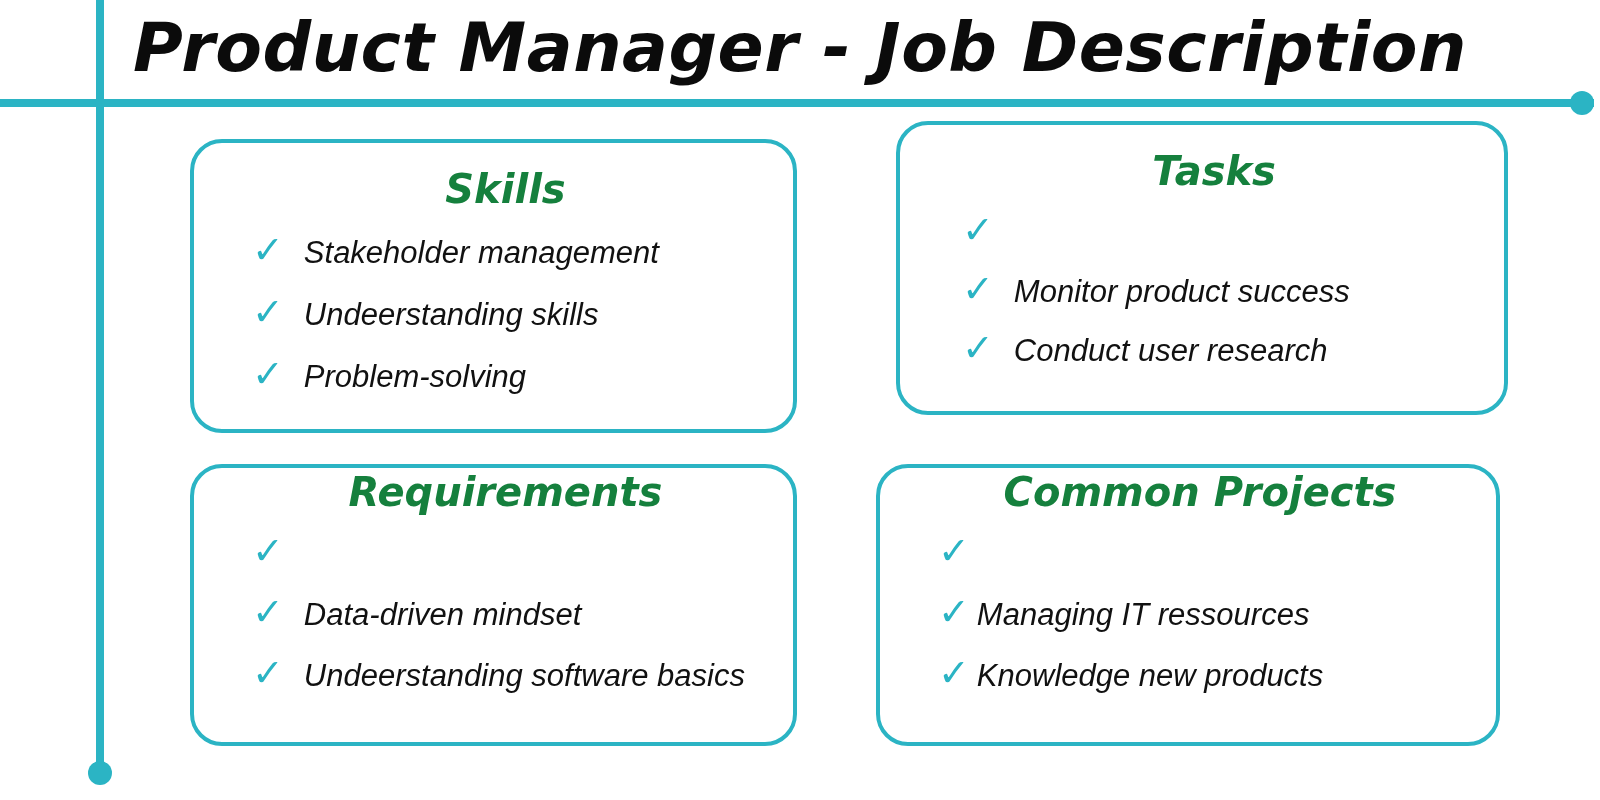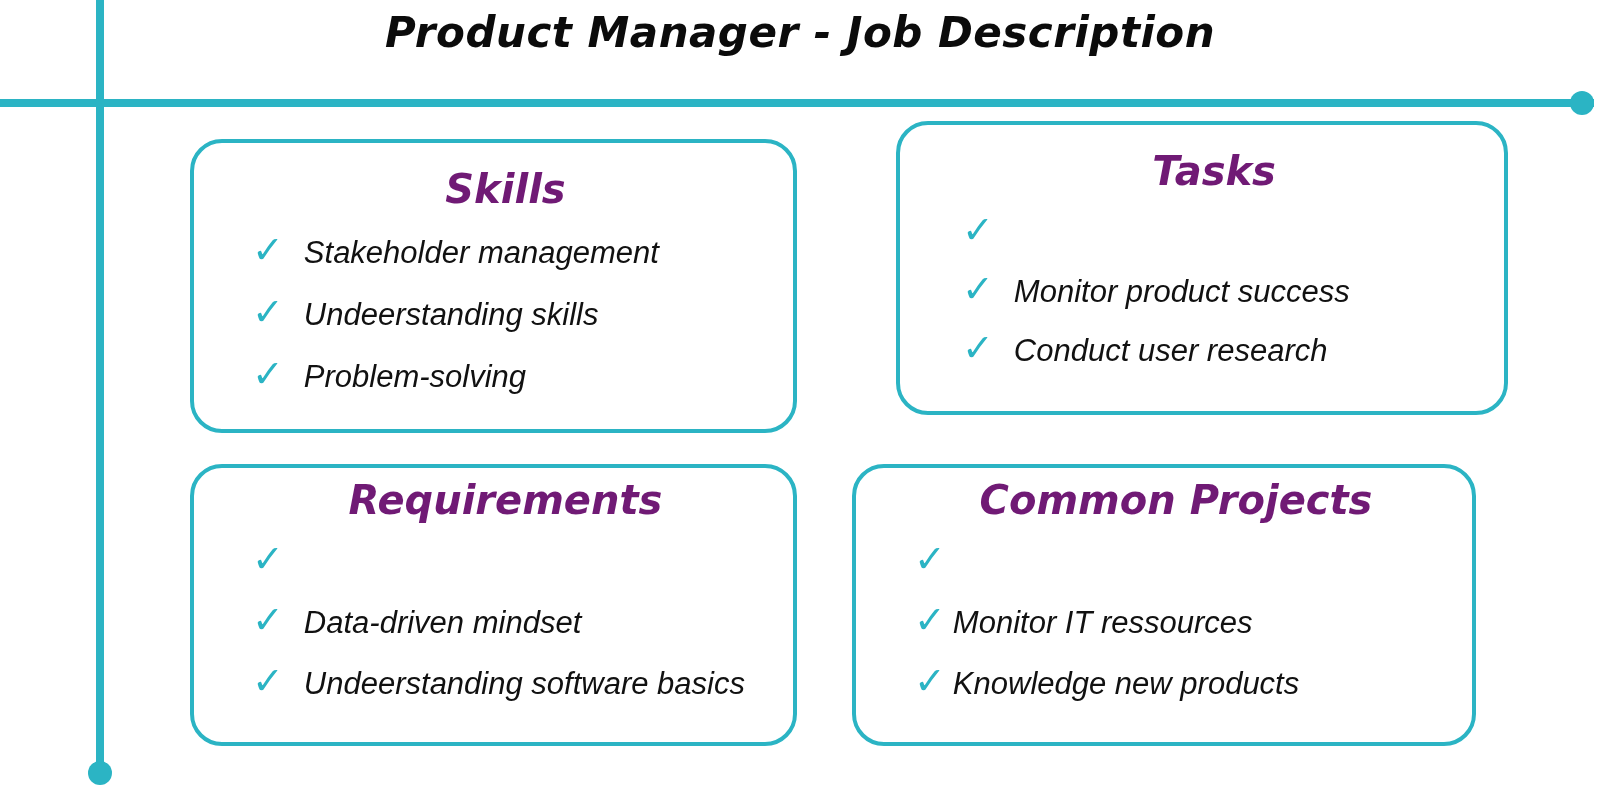--- a/index.html
+++ b/index.html
@@ -47,54 +47,54 @@
   
   .title {
     position: absolute;
     left: 0;
     top: 8px;
     width: 1600px;
     text-align: center;
     font-family: "DejaVu Sans", sans-serif;
     font-style: italic;
     font-weight: bold;
-    font-size: 42px;
+    font-size: 68px;
     letter-spacing: 0.5px;
     color: #0b0b0b;
     white-space: nowrap;
   }
 
   
   .card {
     position: absolute;
     box-sizing: border-box;
     border: 4px solid #2BB4C4;
     border-radius: 32px;
     background: #ffffff;
   }
   .card-tl { left: 190px;  top: 139px; width: 607px; height: 294px; }
   .card-tr { left: 896px;  top: 121px; width: 612px; height: 294px; }
   .card-bl { left: 190px;  top: 464px; width: 607px; height: 282px; }
-  .card-br { left: 852px;  top: 464px; width: 624px; height: 282px; }
+  .card-br { left: 876px;  top: 464px; width: 624px; height: 282px; }
 
   .card-heading {
     text-align: center;
     font-family: "DejaVu Sans", sans-serif;
     font-style: italic;
     font-weight: bold;
     font-size: 40px;
-    color: #701a75;
+    color: #15803d;
     line-height: 1;
     white-space: nowrap;
     padding-left: 24px;
   }
   .card-tl .card-heading,
   .card-tr .card-heading { margin-top: 26px; }
   .card-bl .card-heading,
-  .card-br .card-heading { margin-top: 12px; }
+  .card-br .card-heading { margin-top: 4px; }
 
   .list {
     list-style: none;
     margin: 0;
     padding: 0;
   }
   .list-item {
     display: flex;
     align-items: baseline;
     white-space: nowrap;
@@ -196,21 +196,21 @@
   </div>
 
   <div class="card card-br">
     <div class="card-heading">Common Projects</div>
     <ul class="list">
       <li class="list-item">
         <span class="check">✓</span>
       </li>
       <li class="list-item">
         <span class="check">✓</span>
-        <span class="item-text">Monitor IT ressources</span>
+        <span class="item-text">Managing IT ressources</span>
       </li>
       <li class="list-item">
         <span class="check">✓</span>
         <span class="item-text">Knowledge new products</span>
       </li>
     </ul>
   </div>
 
 </div>
 

